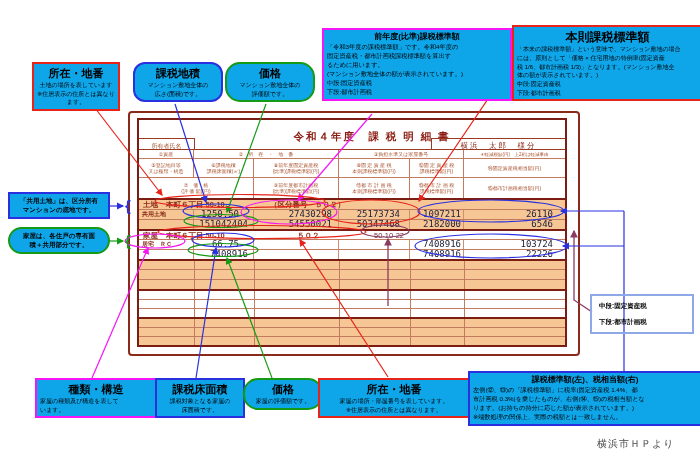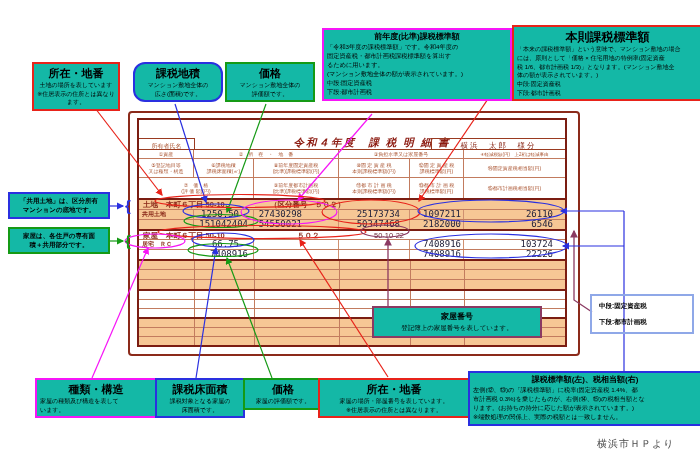--- a/index.html
+++ b/index.html
@@ -8,21 +8,21 @@
   .t-main{position:absolute;left:38px;top:4px;font-size:16px;font-weight:bold;color:#101010;letter-spacing:1px;}
   .credit{position:absolute;left:597px;top:437px;font-size:10px;color:#4a4a4a;letter-spacing:1px;}
 
   
   .frame{position:absolute;left:128px;top:111px;width:452px;height:245px;border:2px solid #8b2a1a;border-radius:4px;z-index:0;box-sizing:border-box;}
 
   
   .stmt{position:absolute;left:137px;top:118px;width:430px;height:229px;border:2px solid #7b1d12;background:#fff;
         box-sizing:border-box;z-index:1;color:#8b2a1a;}
   .stmt *{box-sizing:border-box;}
-  .r-title{height:17px;text-align:center;font-weight:bold;color:#8b1a10;font-size:10.5px;letter-spacing:2px;padding-top:16px;padding-left:40px;white-space:nowrap;font-style:italic;}
+  .r-title{height:17px;text-align:center;font-weight:bold;color:#8b1a10;font-size:10.5px;letter-spacing:2px;padding-top:10px;padding-left:40px;white-space:nowrap;}
   .r-owner{position:relative;height:13px;border-bottom:1px solid #9a3a20;}
   .owner-label{position:absolute;left:0;top:1px;width:56px;height:12px;border:1px solid #9a3a20;border-left:none;border-bottom:none;font-size:6px;color:#a8502c;text-align:center;padding-top:3px;}
   .owner-name{position:absolute;right:0;top:1px;width:134px;height:12px;border:1px solid #9a3a20;border-right:none;border-bottom:none;font-size:7.5px;color:#8b2a1a;text-align:center;padding-top:2px;letter-spacing:2px;}
   .row{display:flex;}
   .r-b{height:9px;border-bottom:1px solid #c27b5e;}
   .hb{font-size:5px;line-height:9px;text-align:center;color:#a8502c;border-right:1px solid #c27b5e;overflow:hidden;white-space:nowrap;}
   .hb:last-child{border-right:none;}
   .r-hc{height:19px;border-bottom:1px solid #c27b5e;}
   .r-hd{height:20px;}
   .hc{border-right:1px solid #c27b5e;display:flex;flex-direction:column;justify-content:center;font-size:5px;line-height:1.3;text-align:center;color:#a8502c;overflow:hidden;white-space:nowrap;}
@@ -34,38 +34,38 @@
   .g-land{background:#f6c795;}
   .g-house{background:#ffffff;}
   .lr1{position:relative;height:10px;border-bottom:1px solid #c27b5e;font-size:7.5px;font-weight:bold;color:#8b2a1a;white-space:nowrap;}
   .lr1 span{position:absolute;top:0;line-height:10px;}
   .lr2{height:10px;border-bottom:1px solid #c27b5e;}
   .lr3{height:9px;}
   .bc{border-right:1px solid #d09070;overflow:hidden;}
   .bc:last-child{border-right:none;}
   .sub{font-size:6px;font-weight:bold;color:#8b2a1a;padding-left:3px;line-height:9px;white-space:nowrap;}
   .num{font-family:"DejaVu Sans Mono",monospace;font-size:9px;color:#23233c;text-align:right;line-height:9px;white-space:nowrap;}
-  .pr1{padding-right:14px;} .pr2{padding-right:5px;} .pr3{padding-right:36px;} .pr4{padding-right:9px;} .pr5{padding-right:2px;} .pr6{padding-right:12px;}
+  .pr1{padding-right:14px;} .pr2{padding-right:5px;} .pr3{padding-right:6px;} .pr4{padding-right:9px;} .pr5{padding-right:2px;} .pr6{padding-right:12px;}
 
   .fill-row{height:9px;border-bottom:1px solid #c27b5e;
     background-image:linear-gradient(#c27b5e,#c27b5e),linear-gradient(#c27b5e,#c27b5e),linear-gradient(#c27b5e,#c27b5e),linear-gradient(#c27b5e,#c27b5e),linear-gradient(#c27b5e,#c27b5e);
     background-size:1px 100%,1px 100%,1px 100%,1px 100%,1px 100%;
     background-position:55px 0,115px 0,200px 0,271px 0,325px 0;background-repeat:no-repeat;}
   .fill-row.last{border-bottom:none;}
   .fr10{height:10px;} .fr8{height:8px;}
 
   
   .overlay{position:absolute;left:0;top:0;width:700px;height:456px;z-index:5;pointer-events:none;}
 
   
-  .co{position:absolute;background:#14b8a6;border:2px solid #000;z-index:10;padding:2px 3px;color:#000;}
+  .co{position:absolute;background:#0ea5e9;border:2px solid #000;z-index:10;padding:2px 3px;color:#000;}
   .ct{font-weight:bold;text-align:center;font-size:11px;line-height:1.35;color:#000;white-space:nowrap;}
   .cl{font-size:6px;line-height:1.45;text-align:center;white-space:nowrap;}
   .co.leftal .cl{text-align:left;}
-  .b-red{border-color:#e8231a;} .b-blue{border-color:#2a30e0;} .b-green{border-color:#159a15;}
+  .b-red{border-color:#e8231a;} .b-blue{border-color:#2a30e0;} .b-green{border-color:#159a15;border-radius:15px;}
   .b-magenta{border-color:#f715f7;} .b-purple{border-color:#8b3a62;} .b-lblue{border-color:#8fa8e8;}
   .brace{position:absolute;z-index:6;font-size:15px;font-weight:bold;line-height:1;}
 </style>
 </head>
 <body>
 
 <div class="page">
 
 
   <svg class="overlay" width="700" height="456" viewBox="0 0 700 456">
@@ -292,24 +292,20 @@
   <div class="co b-blue" style="left:8px;top:192px;width:92px;">
     <div class="cl" style="font-size:6.5px;font-weight:bold;">「共用土地」は、区分所有</div>
     <div class="cl" style="font-size:6.5px;font-weight:bold;">マンションの底地です。</div>
   </div>
 
   <div class="co b-green" style="left:8px;top:227px;width:92px;">
     <div class="cl" style="font-size:6.5px;font-weight:bold;">家屋は、各住戸の専有面</div>
     <div class="cl" style="font-size:6.5px;font-weight:bold;">積＋共用部分です。</div>
   </div>
 
-  <div class="co b-purple" style="left:372px;top:306px;width:160px;padding:4px 3px;">
-    <div class="ct" style="font-size:8px;">家屋番号</div>
-    <div class="cl" style="font-size:6.5px;">登記簿上の家屋番号を表しています。</div>
-  </div>
 
   <div class="co b-lblue leftal" style="left:590px;top:294px;width:86px;background:transparent;padding:5px 7px;">
     <div class="cl" style="font-size:6.5px;font-weight:bold;margin-bottom:7px;">中段:固定資産税</div>
     <div class="cl" style="font-size:6.5px;font-weight:bold;">下段:都市計画税</div>
   </div>
 
   <div class="co b-magenta" style="left:35px;top:378px;width:112px;">
     <div class="ct">種類・構造</div>
     <div class="cl" style="text-align:left;">家屋の種類及び構造を表して</div>
     <div class="cl" style="text-align:left;">います。</div>

